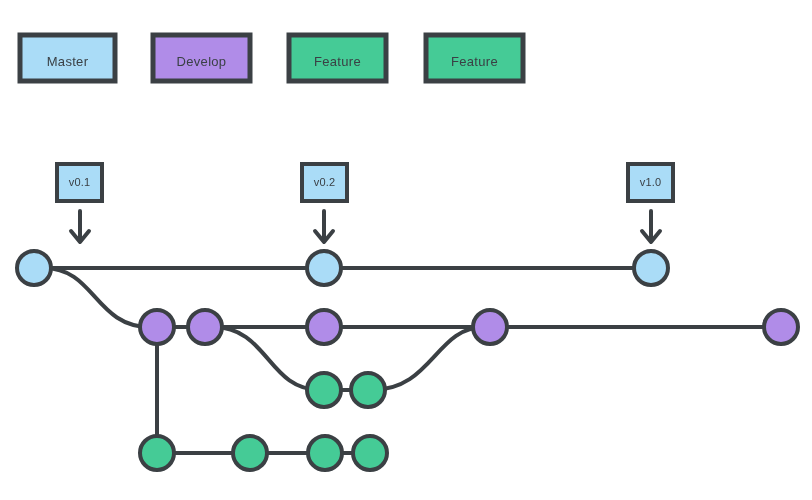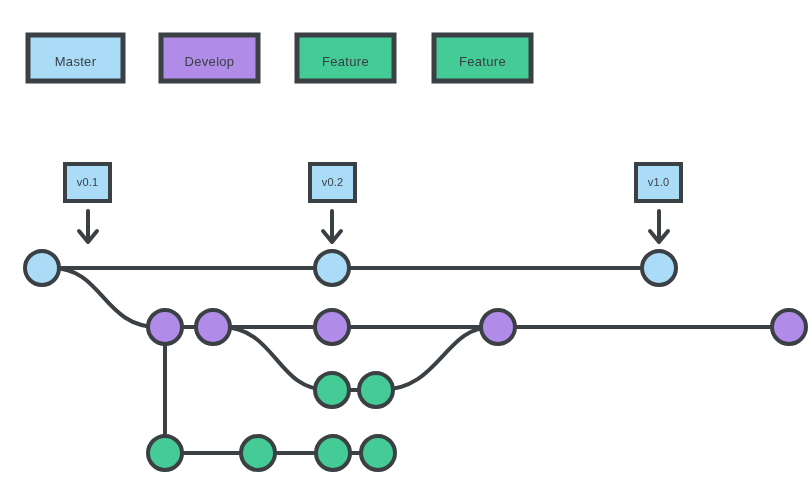--- a/index.html
+++ b/index.html
@@ -13,21 +13,20 @@
     font-family: "Liberation Sans", sans-serif;
     overflow: hidden;
     position: relative;
   }
   #canvas-root {
     position: absolute;
     left: 0;
     top: 0;
     width: 684px;
     height: 500px;
-    margin-left: 8px;
   }
   svg.diagram {
     display: block;
     width: 812px;
     height: 500px;
   }
   .legend-label, .tag-label {
     font-family: "Liberation Sans", sans-serif;
     fill: #3a4045;
   }

